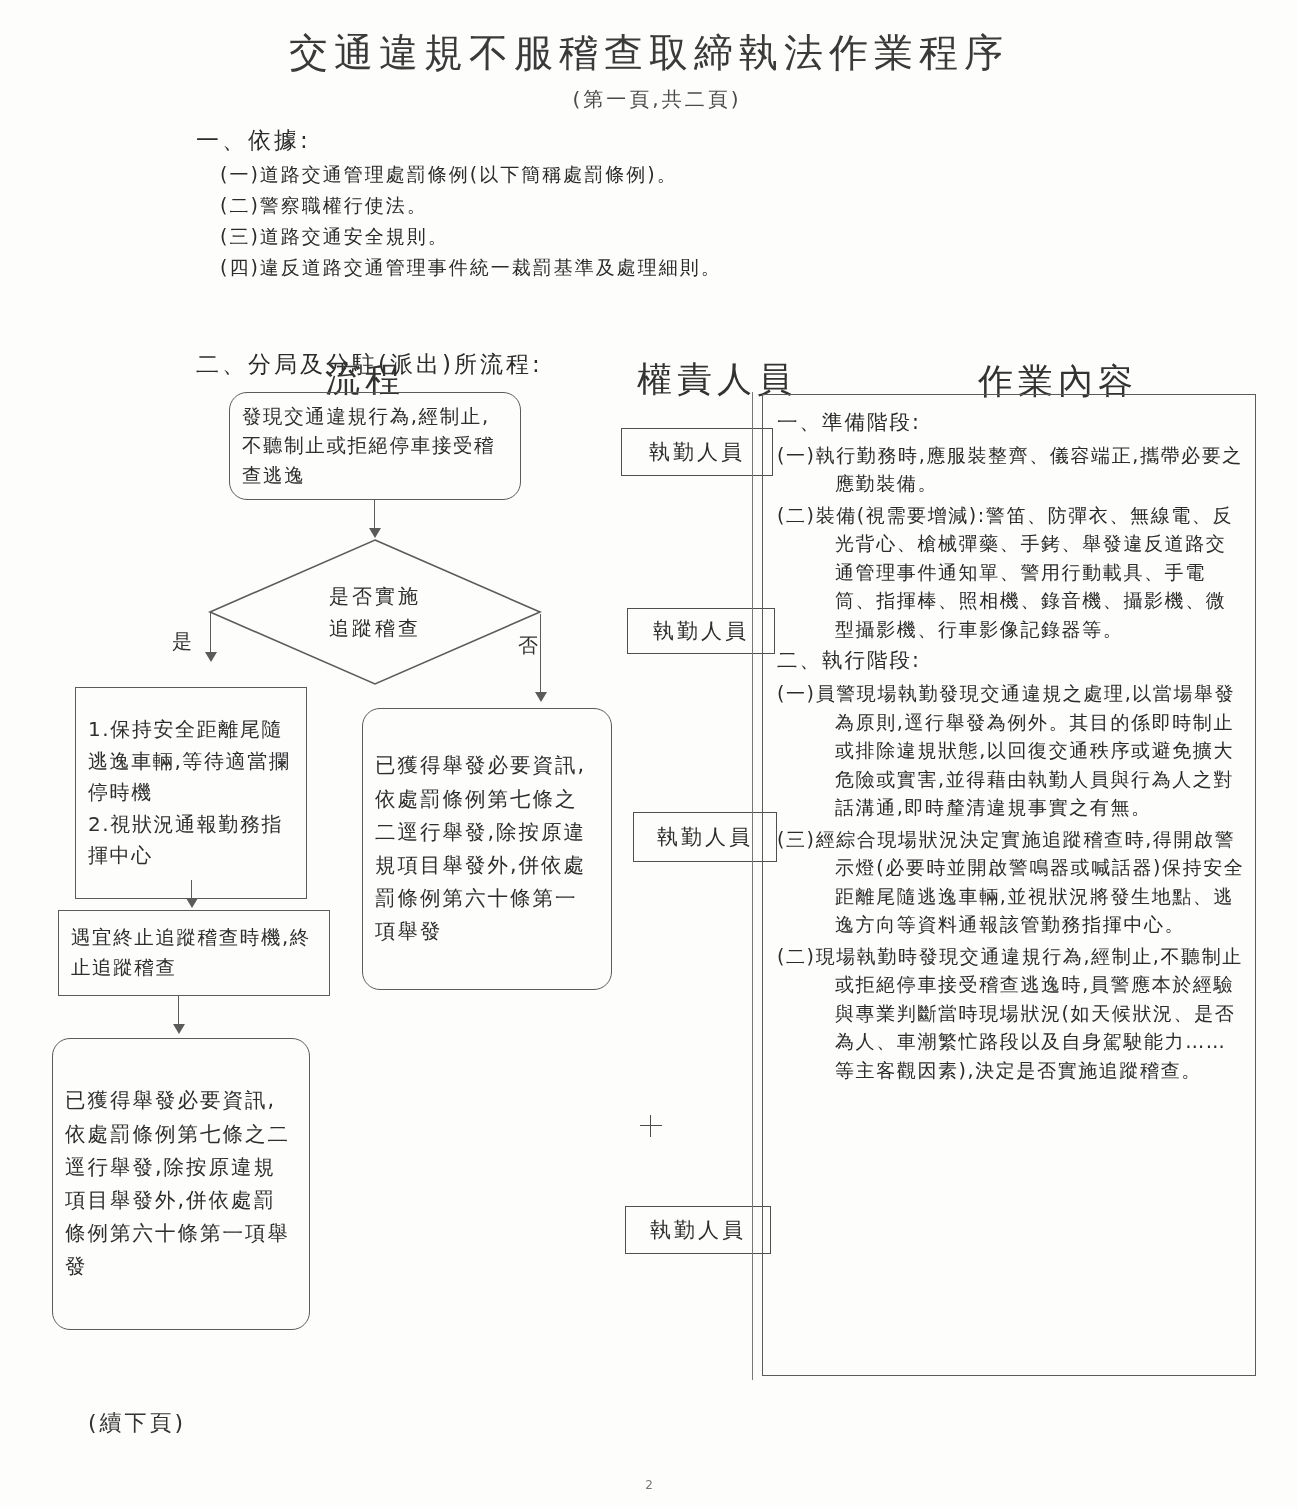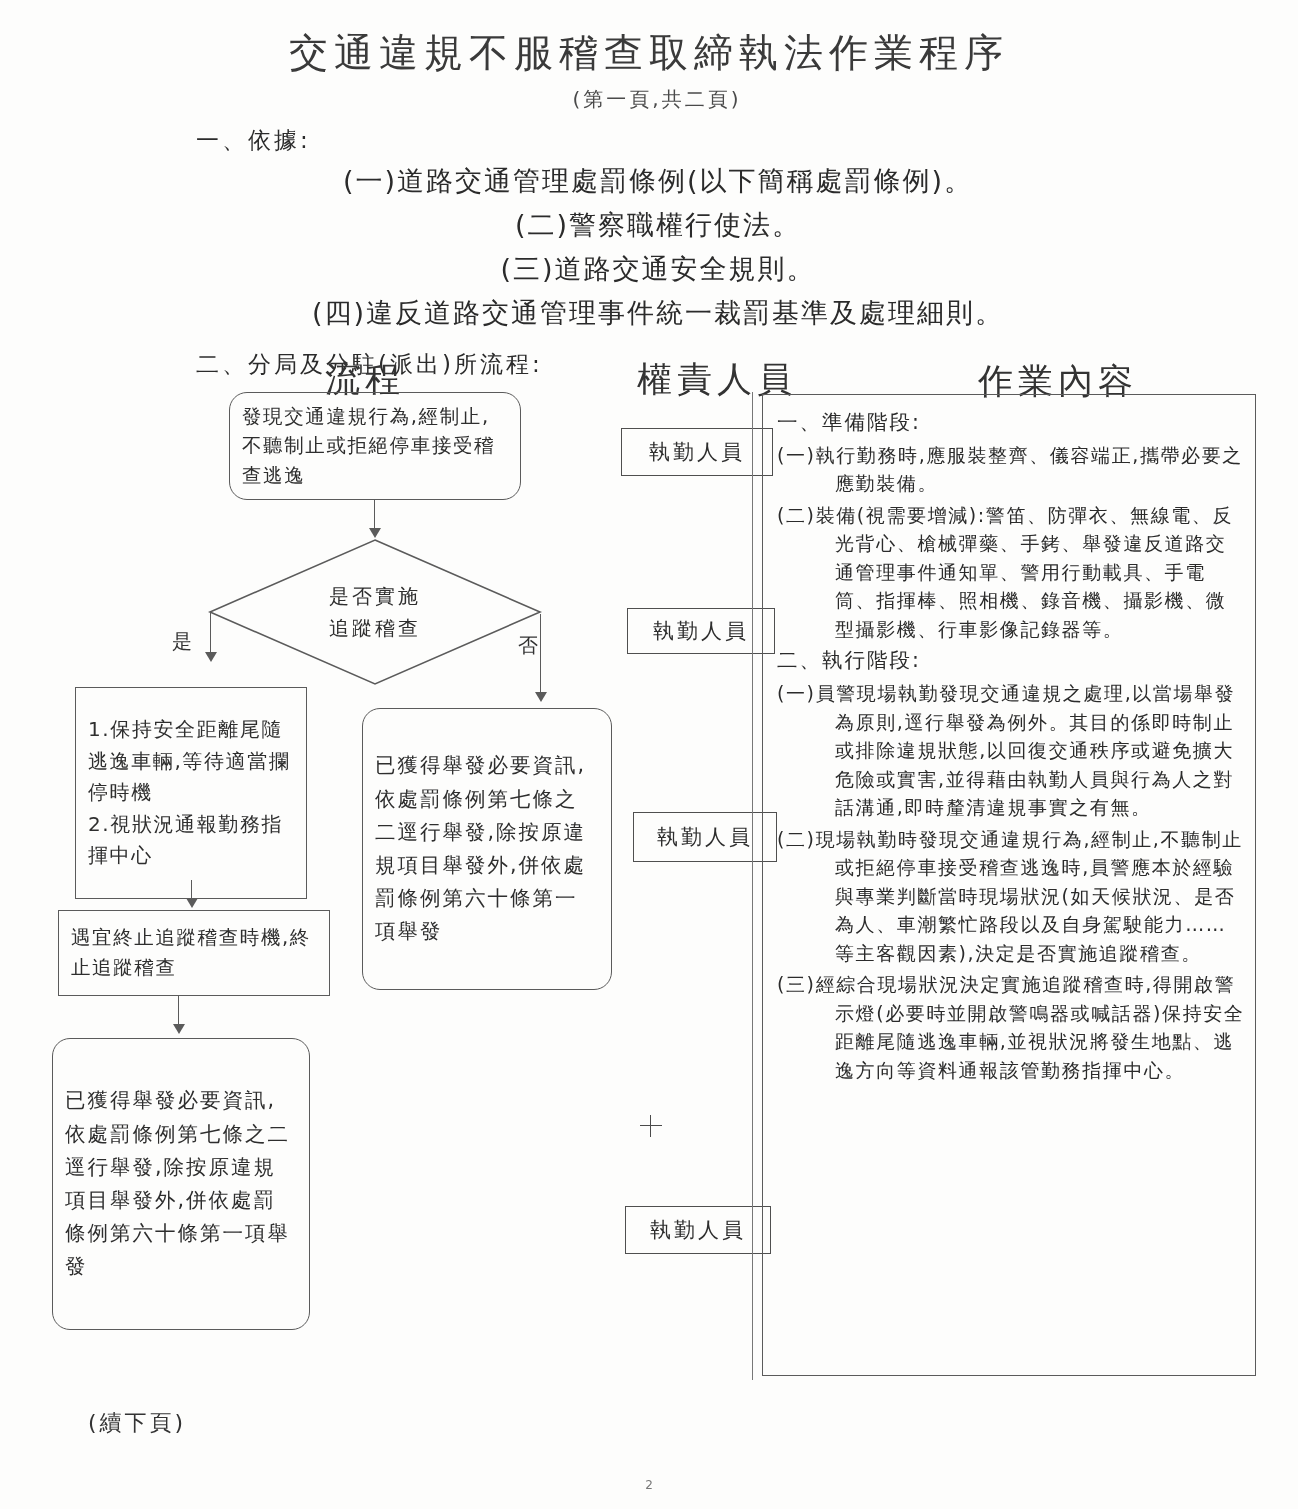--- a/index.html
+++ b/index.html
@@ -22,21 +22,21 @@
     color:#3a3a3a;
   }
   #doc-subtitle{
     position:absolute;left:0;right:0;top:86px;
     text-align:center;font-size:20px;letter-spacing:3px;color:#4a4a4a;padding-left:16px;
   }
 
   
   #intro{position:absolute;left:196px;top:124px;width:900px;}
   .sec-head{font-size:23px;letter-spacing:3px;line-height:1.45;margin-bottom:2px;}
-  .sub-item{font-size:27px;letter-spacing:2px;line-height:1.62;padding-left:24px;text-align:center;}
+  .sub-item{font-size:19px;letter-spacing:2px;line-height:1.62;padding-left:24px;}
   #sec2{position:absolute;left:196px;top:305px;font-size:23px;letter-spacing:3px;margin-top:44px;}
 
   
   .col-head{position:absolute;font-size:35px;letter-spacing:5px;color:#333;}
   #head-flow{left:325px;top:356px;}
   #head-person{left:637px;top:356px;}
   #head-content{left:978px;top:358px;}
 
   
   .shape{
@@ -203,20 +203,20 @@
 
   <div id="col-divider"></div>
   <div id="crosshair"></div>
 
   <div id="content-panel">
     <div class="c-head">一、準備階段:</div>
     <div class="c-item">(一)執行勤務時,應服裝整齊、儀容端正,攜帶必要之應勤裝備。</div>
     <div class="c-item">(二)裝備(視需要增減):警笛、防彈衣、無線電、反光背心、槍械彈藥、手銬、舉發違反道路交通管理事件通知單、警用行動載具、手電筒、指揮棒、照相機、錄音機、攝影機、微型攝影機、行車影像記錄器等。</div>
     <div class="c-head">二、執行階段:</div>
     <div class="c-item">(一)員警現場執勤發現交通違規之處理,以當場舉發為原則,逕行舉發為例外。其目的係即時制止或排除違規狀態,以回復交通秩序或避免擴大危險或實害,並得藉由執勤人員與行為人之對話溝通,即時釐清違規事實之有無。</div>
+    <div class="c-item">(三)經綜合現場狀況決定實施追蹤稽查時,得開啟警示燈(必要時並開啟警鳴器或喊話器)保持安全距離尾隨逃逸車輛,並視狀況將發生地點、逃逸方向等資料通報該管勤務指揮中心。</div>
     <div class="c-item">(二)現場執勤時發現交通違規行為,經制止,不聽制止或拒絕停車接受稽查逃逸時,員警應本於經驗與專業判斷當時現場狀況(如天候狀況、是否為人、車潮繁忙路段以及自身駕駛能力……等主客觀因素),決定是否實施追蹤稽查。</div>
-    <div class="c-item">(三)經綜合現場狀況決定實施追蹤稽查時,得開啟警示燈(必要時並開啟警鳴器或喊話器)保持安全距離尾隨逃逸車輛,並視狀況將發生地點、逃逸方向等資料通報該管勤務指揮中心。</div>
   </div>
 
   <div id="footer-note">(續下頁)</div>
   <div id="page-num">2</div>
 
 </div>
 
 </body></html>

